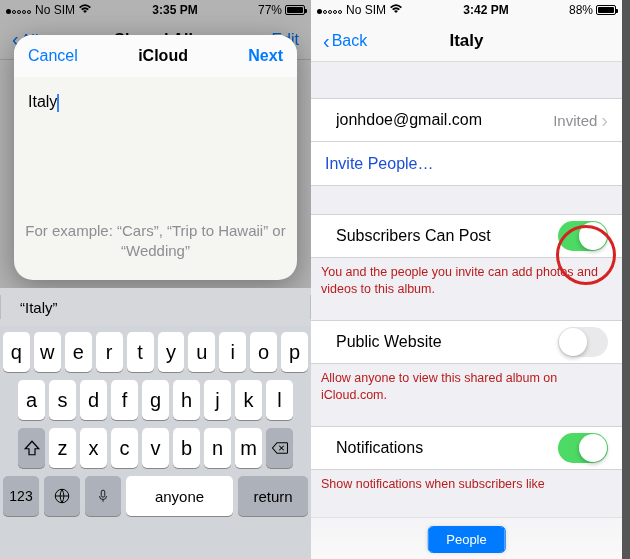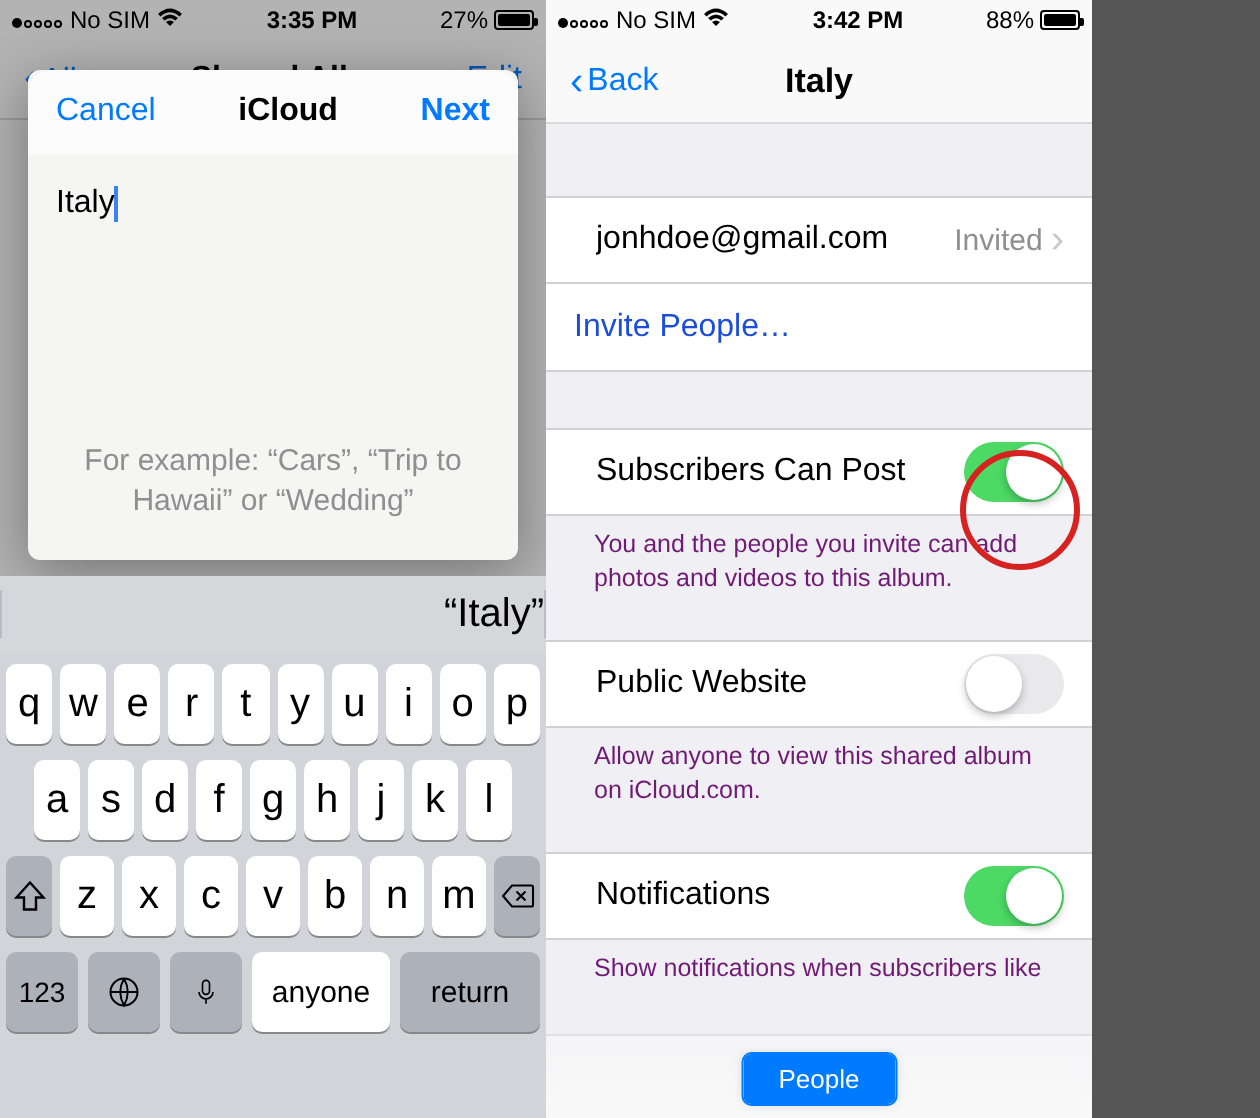--- a/index.html
+++ b/index.html
@@ -1,45 +1,45 @@
 <!DOCTYPE html>
 <html><head>
 <meta charset="utf-8">
 <style>
   * { box-sizing: border-box; margin: 0; padding: 0; }
   body { font-family: -apple-system, "Helvetica Neue", Helvetica, Arial, sans-serif; background: #555; width: 630px; height: 559px; overflow: hidden; }
-  .wrap { display: flex; width: 546px; height: 559px; }
+  .wrap { display: flex; width: 622px; height: 559px; }
   .phone { width: 315px; height: 559px; position: relative; background: #fff; overflow: hidden; }
   
   .status { height: 20px; display:flex; align-items:center; justify-content:space-between; padding:0 6px; font-size:12px; font-weight:500; color:#000; background: transparent; }
   .status .left, .status .right { display:flex; align-items:center; gap:3px; }
   .dots span { display:inline-block; width:5px; height:5px; border-radius:50%; background:#000; margin-right:1px; }
   .dots span.empty { background:transparent; border:1px solid #000; width:4px; height:4px;}
   .battery { display:inline-flex; align-items:center; gap:2px;}
   .bat-body { width:20px; height:10px; border:1px solid #000; border-radius:2px; position:relative; }
   .bat-body::after { content:""; position:absolute; right:-3px; top:2.5px; width:2px; height:4px; background:#000; border-radius:0 1px 1px 0;}
   .bat-fill { position:absolute; left:1px; top:1px; bottom:1px; background:#000; border-radius:1px;}
   
   .s1 { background: linear-gradient(#f7f7f7,#f7f7f7); }
   .s1 .status { background:#f9f9f9; }
   .s1 .navbar { height:40px; display:flex; align-items:center; justify-content:space-between; padding:0 12px; background:#f9f9f9; border-bottom:1px solid rgba(0,0,0,0.15); font-size:16px; }
   .s1 .navbar .title { font-weight:600; color:#000;}
   .s1 .navbtn { color:#007aff; font-size:16px;}
   .chev { font-size:20px; line-height:1; font-weight:300; display:inline-block; margin-right:2px;}
   .overlay { position:absolute; top:0; left:0; right:0; bottom:0; background:rgba(0,0,0,0.28);}
-  .sheet { position:absolute; left:14px; right:14px; top:35px; height:245px; background:#f5f5f2; border-radius:6px; box-shadow:0 6px 28px rgba(0,0,0,0.35); overflow:hidden;}
+  .sheet { position:absolute; left:14px; right:14px; top:35px; height:245px; background:#f5f5f2; border-radius:19px; box-shadow:0 6px 28px rgba(0,0,0,0.35); overflow:hidden;}
   .sheet .sheethead { height:42px; display:flex; align-items:center; justify-content:space-between; padding:0 14px; background:#fbfbfb; border-top-left-radius:12px; border-top-right-radius:12px;}
   .sheethead .title { font-weight:600; font-size:16px; color:#000;}
   .sheethead .btn { color:#007aff; font-size:16px;}
   .inputrow { padding:16px 14px 0 14px; }
   .caret { border-right:2px solid #3b82f6; animation: none; display:inline-block; height:18px; vertical-align:middle;}
   .inputval { font-size:16px; color:#000; display:inline-block;}
   .example { position:absolute; bottom:20px; left:10px; right:10px; text-align:center; color:#8e8e93; font-size:15px; line-height:1.3;}
   .suggestbar { position:absolute; left:0; right:0; top:288px; height:38px; background:#d5d7db; display:flex; align-items:center;}
-  .suggestbar .sug { flex:1; text-align:right; font-size:20px; color:#000;}
+  .suggestbar .sug { flex:1; text-align:left; font-size:15px; color:#000;margin-left:19px;}
   .suggestbar .div { width:1px; height:24px; background:#b9bcc2;}
   
   .keyboard { position:absolute; left:0; right:0; bottom:0; height:233px; background:#d1d4d9; padding:6px 3px 3px 3px; display:flex; flex-direction:column; gap:8px;}
   .krow { display:flex; gap:4px; justify-content:center;}
   .key { background:#fff; border-radius:5px; box-shadow:0 1px 0 #888; height:40px; display:flex; align-items:center; justify-content:center; font-size:20px; color:#000; width:28px;}
   .key.fn { background:#adb1ba; font-size:14px; width:36px;}
   .key.space { flex:1; font-size:15px;}
   .key.ret { background:#adb1ba; font-size:15px; width:70px;}
   .key.shift svg, .key.back svg { width:18px; height:18px; }
   .krow.r1 .key{ width:27px;}
@@ -61,21 +61,21 @@
   .cell .sub { color:#8e8e93; font-size:15px; margin-left:6px;}
   .cell .disclosure { color:#c7c7cc; font-size:20px; font-weight:300; margin-left:4px;}
   .linkcell { color:#1d4ed8; }
   .group-gap { height:28px; }
   .cell .toggle { width:50px; height:30px; border-radius:15px; position:relative; flex:0 0 auto;}
   .toggle.on { background:#4cd964;}
   .toggle.off { background:#e9e9eb;}
   .knob { position:absolute; top:1px; width:28px; height:28px; background:#fff; border-radius:50%; box-shadow:0 2px 4px rgba(0,0,0,0.25);}
   .toggle.on .knob { right:1px;}
   .toggle.off .knob { left:1px;}
-  .footer-note { padding:6px 14px 0 24px; font-size:12.5px; color:#701a75; line-height:1.35;}
+  .footer-note { padding:6px 14px 0 10px; font-size:12.5px; color:#b91c1c; line-height:1.35;}
   .circle-ann { position:absolute; width:60px; height:60px; border:3px solid #d62221; border-radius:50%; pointer-events:none;}
   .seg { position:absolute; bottom:6px; left:50%; transform:translateX(-50%); display:flex; border:1px solid #007aff; border-radius:5px; overflow:hidden; background:#fff; box-shadow:0 0 4px rgba(0,0,0,0.1) ;}
   .seg .segbtn { padding:5px 18px; font-size:13px; color:#007aff; }
   .seg .segbtn.active { background:#007aff; color:#fff;}
   .fadeblur { position:absolute; bottom:0; left:0; right:0; height:42px; background:linear-gradient(rgba(249,249,249,0.55), rgba(249,249,249,0.95)); backdrop-filter:blur(2px); border-top:0.5px solid rgba(0,0,0,0.1);}
 </style>
 </head>
 <body>
 
 <div class="wrap">
@@ -86,21 +86,21 @@
         <span class="dots"><span></span><span class="empty"></span><span class="empty"></span><span class="empty"></span><span class="empty"></span></span>
         <span>No SIM</span>
         <span>
           <svg width="14" height="11" viewBox="0 0 14 11">
               <path d="M7 10 L9 8 Q7 6.5 5 8 Z M3 6 Q7 2.5 11 6 L9.6 7.3 Q7 5 4.4 7.3 Z M1 4 Q7 -1.5 13 4 L11.7 5.2 Q7 1 2.3 5.2 Z" fill="#000"></path>
             </svg>
         </span>
       </div>
       <div style="font-weight:600;">3:35 PM</div>
       <div class="right">
-        <span>27%</span>
+        <span>77%</span>
         <span class="battery">
           <span class="bat-body">
               <span class="bat-fill" style="width:89%"></span>
             </span>
         </span>
       </div>
     </div>
     <div class="navbar">
       <span class="navbtn"><span class="chev">‹</span><span>Albums</span></span>
       <span class="title">Shared Albums</span>

